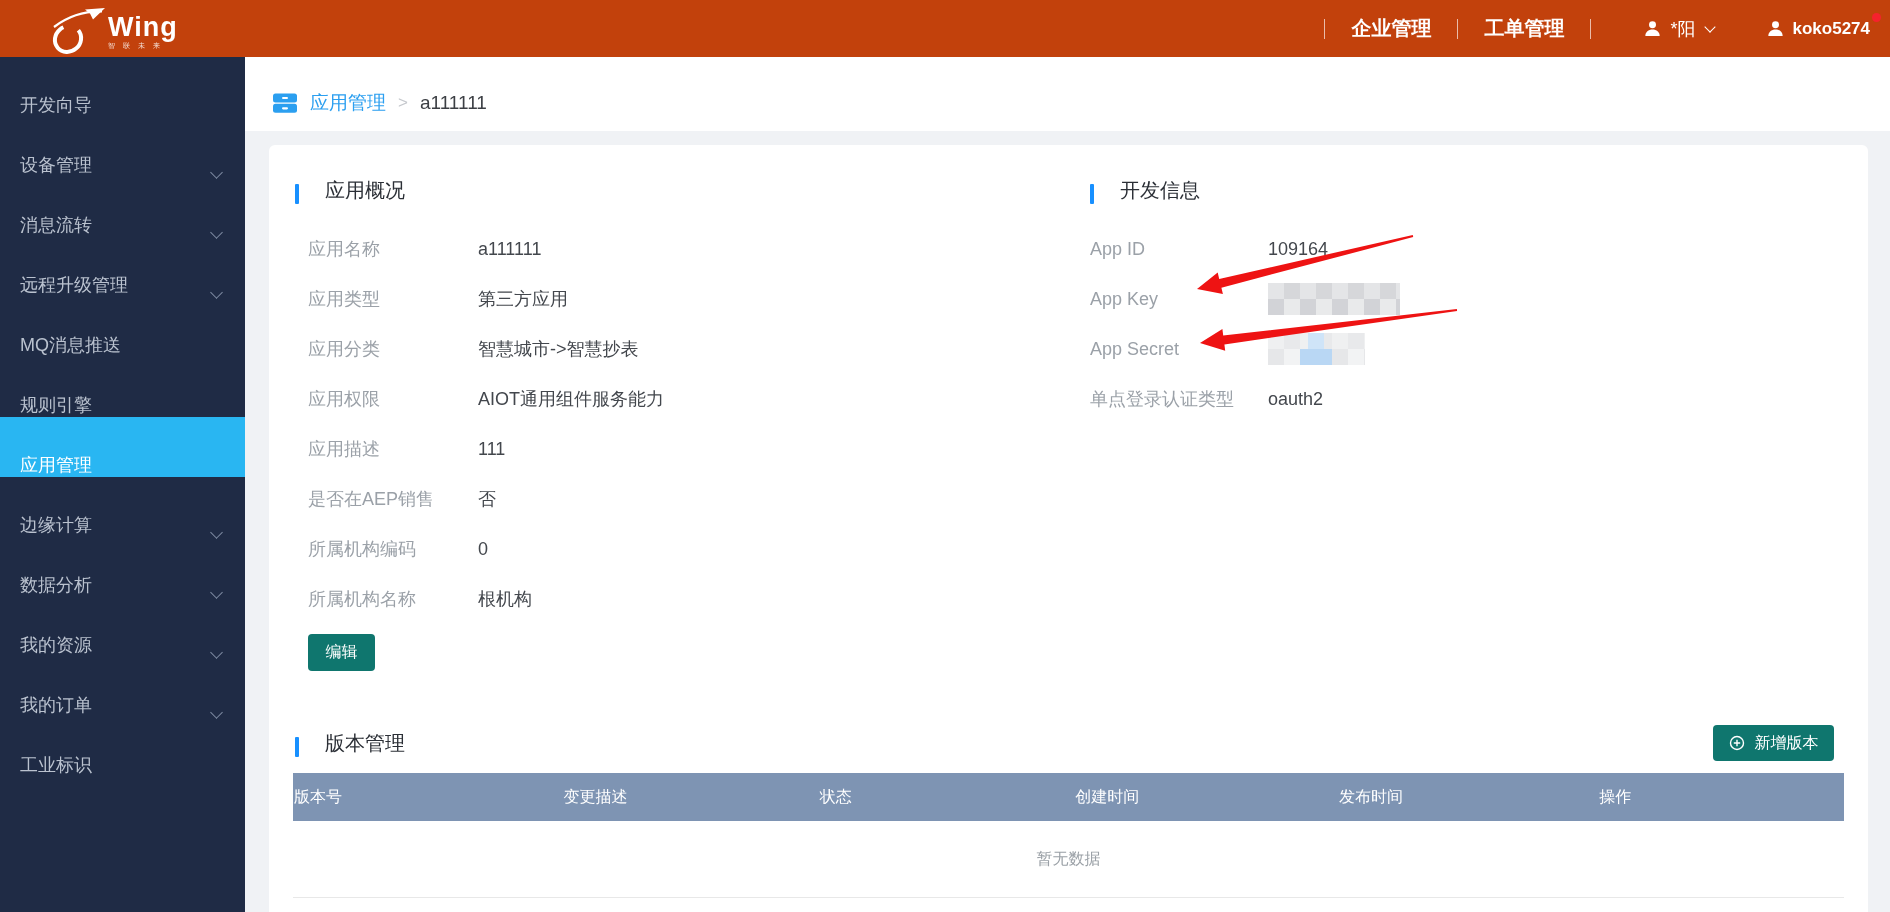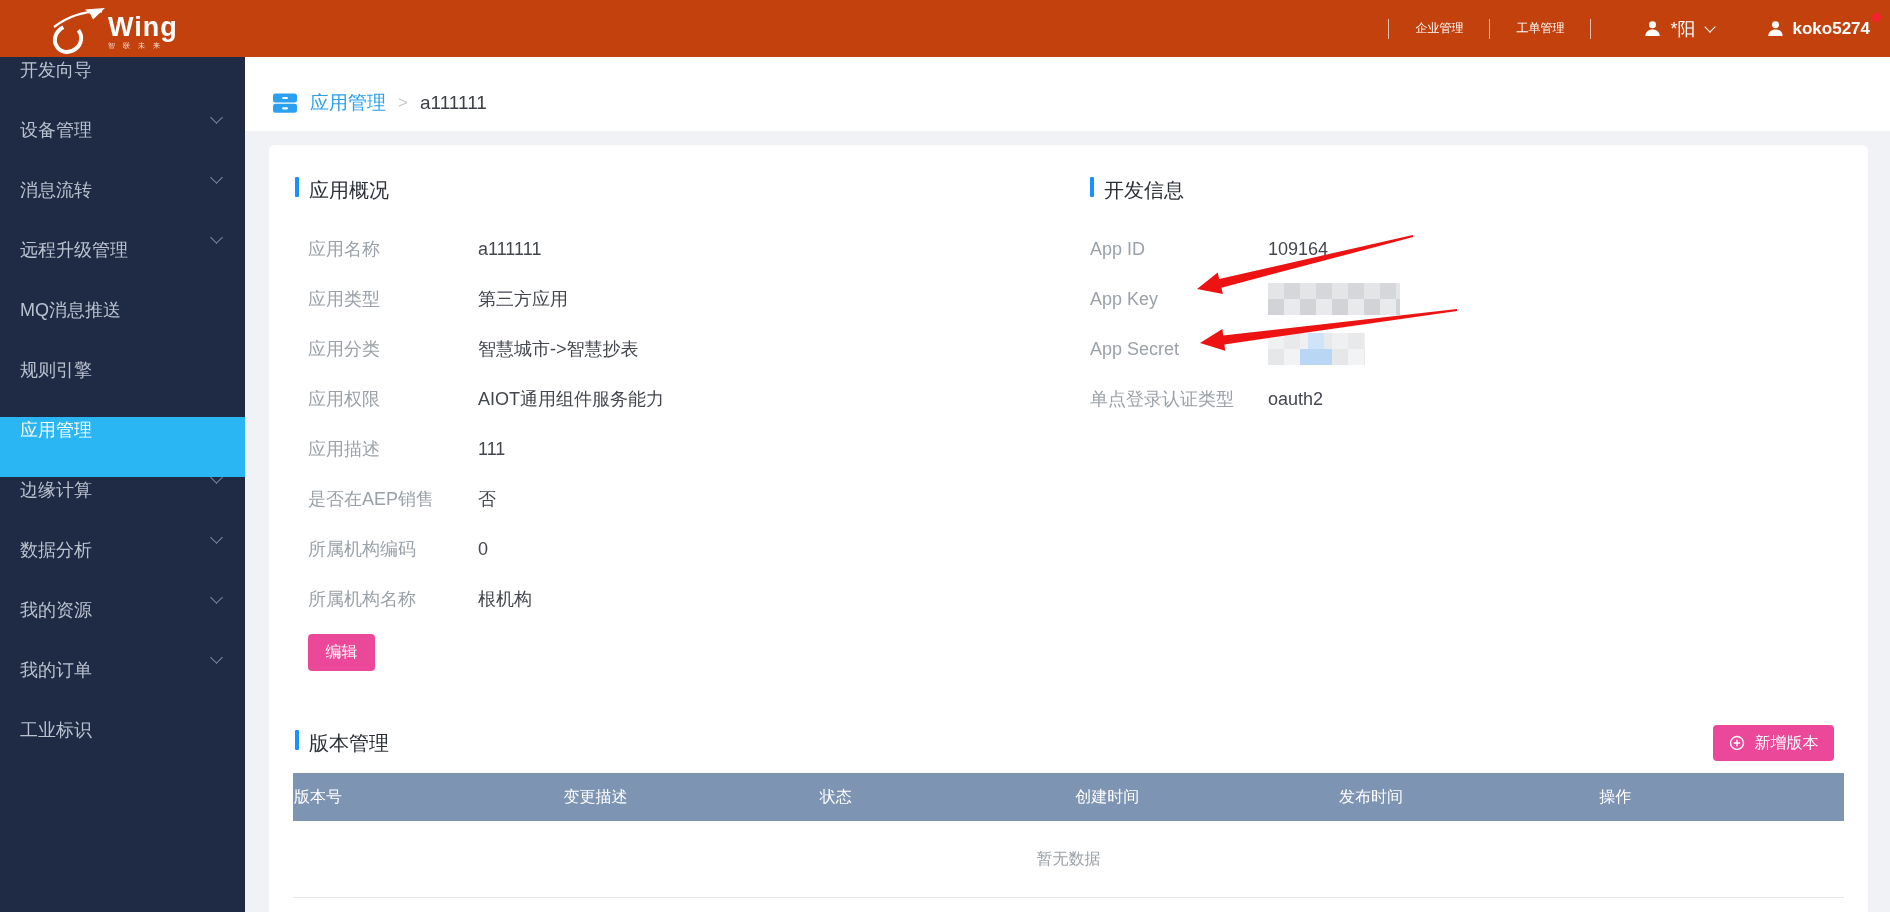--- a/index.html
+++ b/index.html
@@ -9,59 +9,59 @@
   
   .topbar { position:absolute; left:0; top:0; width:1890px; height:57px;
     background:#c2410c; display:flex; align-items:center; z-index:10; }
   .logo { display:flex; align-items:flex-end; margin-left:52px; height:52px; cursor:pointer; }
   .logo-art { position:relative; top:3px; }
   .logo-textcol { display:flex; flex-direction:column; margin-left:2px; margin-bottom:4px; }
   .logo-word { color:#fff; font-size:27px; font-weight:700; letter-spacing:1px; line-height:26px; }
   .logo-sub { color:rgba(255,255,255,.85); font-size:7px; letter-spacing:8px; margin-top:1px; }
   .topbar-right { margin-left:auto; display:flex; align-items:center; margin-right:14px; }
   .tb-divider { width:1px; height:20px; background:rgba(255,255,255,.65); margin:0 26px; }
-  .tb-item { color:#fff; font-size:12px; cursor:pointer; white-space:nowrap; }
+  .tb-item { color:#fff; font-size:20px; cursor:pointer; white-space:nowrap;font-weight:bold; }
   .tb-user { display:flex; align-items:center; gap:8px; color:#fff; font-size:18px; cursor:pointer; margin:0 26px; }
   .tb-user:last-child { margin-right:6px; }
   .chev-white { width:8px; height:8px; border-right:1.6px solid #fff; border-bottom:1.6px solid #fff;
     transform:rotate(45deg); margin-top:-4px; margin-left:2px; }
   .uname-wrap { position:relative; font-weight:700; font-size:17px; }
   .red-dot { position:absolute; top:-6px; right:-11px; width:9px; height:9px; border-radius:50%; background:#f5222d; }
 
   
   .sidebar { position:absolute; left:0; top:57px; width:245px; bottom:0; background:#1f2b45; z-index:5; }
-  .side-item { height:60px; display:flex; align-items:flex-start; padding:1px 24px 0 20px;
+  .side-item { height:60px; display:flex; align-items:flex-end; padding:1px 24px 0 20px;
     color:#bac2cf; font-size:18px; cursor:pointer; }
   .side-item.active { background:#29b6f2; color:#fff; }
   .chev-side { width:9px; height:9px; border-right:1.6px solid #7f8ca3; border-bottom:1.6px solid #7f8ca3;
     transform:rotate(45deg); margin-left:auto; margin-top:-5px; }
 
   
   .crumbbar { position:absolute; left:245px; top:57px; right:0; height:74px; background:#fff;
     display:flex; align-items:center; padding-left:27px; padding-top:18px; }
   .crumb-link { color:#2b9ff0; font-size:19px; margin-left:12px; cursor:pointer; }
   .crumb-sep { color:#c5c8cd; font-size:17px; margin:0 12px; }
   .crumb-cur { color:#3c3f44; font-size:19px; }
 
   
   .panel { position:absolute; left:269px; top:145px; width:1599px; bottom:0; background:#fff;
     border-radius:6px 6px 0 0; }
-  .section-title { display:flex; align-items:flex-start; }
+  .section-title { display:flex; align-items:flex-end;gap:16px; }
   .tbar { width:4px; height:20px; background:#1890ff; border-radius:1px; margin-right:10px; }
   .stitle-text { font-size:20px; color:#2b2f36; font-weight:500; }
 
   .overview { position:absolute; left:26px; top:32px; width:740px; }
   .devinfo { position:absolute; left:821px; top:32px; width:720px; }
   .fields { margin-top:20px; margin-left:13px; }
   .frow { height:50px; display:flex; align-items:center; }
   .flabel { width:170px; color:#9ba1a8; font-size:18px; flex:none; }
   .devinfo .flabel { width:178px; }
   .fvalue { color:#43474d; font-size:18px; }
 
-  .btn-blue { background:#ec4899; color:#fff; border:none; border-radius:4px; cursor:pointer;
+  .btn-blue { background:#0f766e; color:#fff; border:none; border-radius:4px; cursor:pointer;
     font-size:16px; font-family:inherit; }
   .edit-btn { width:67px; height:37px; margin:10px 0 0 13px; }
 
   .mosaic-key { width:132px; height:32px;
     background:conic-gradient(#d6d7da 0 25%, #e9eaeb 0 50%, #d2d3d7 0 75%, #e4e5e7 0) 0 0 / 32px 32px; }
   .mosaic-secret { width:97px; height:32px;
     background-image:linear-gradient(#b9d7f4,#b9d7f4),linear-gradient(#cfe4f8,#cfe4f8),
       conic-gradient(#e8e9eb 0 25%, #f2f3f4 0 50%, #e6e7e9 0 75%, #eff0f1 0);
     background-size:32px 16px,16px 16px,32px 32px;
     background-position:32px 16px,40px 0,0 0;

